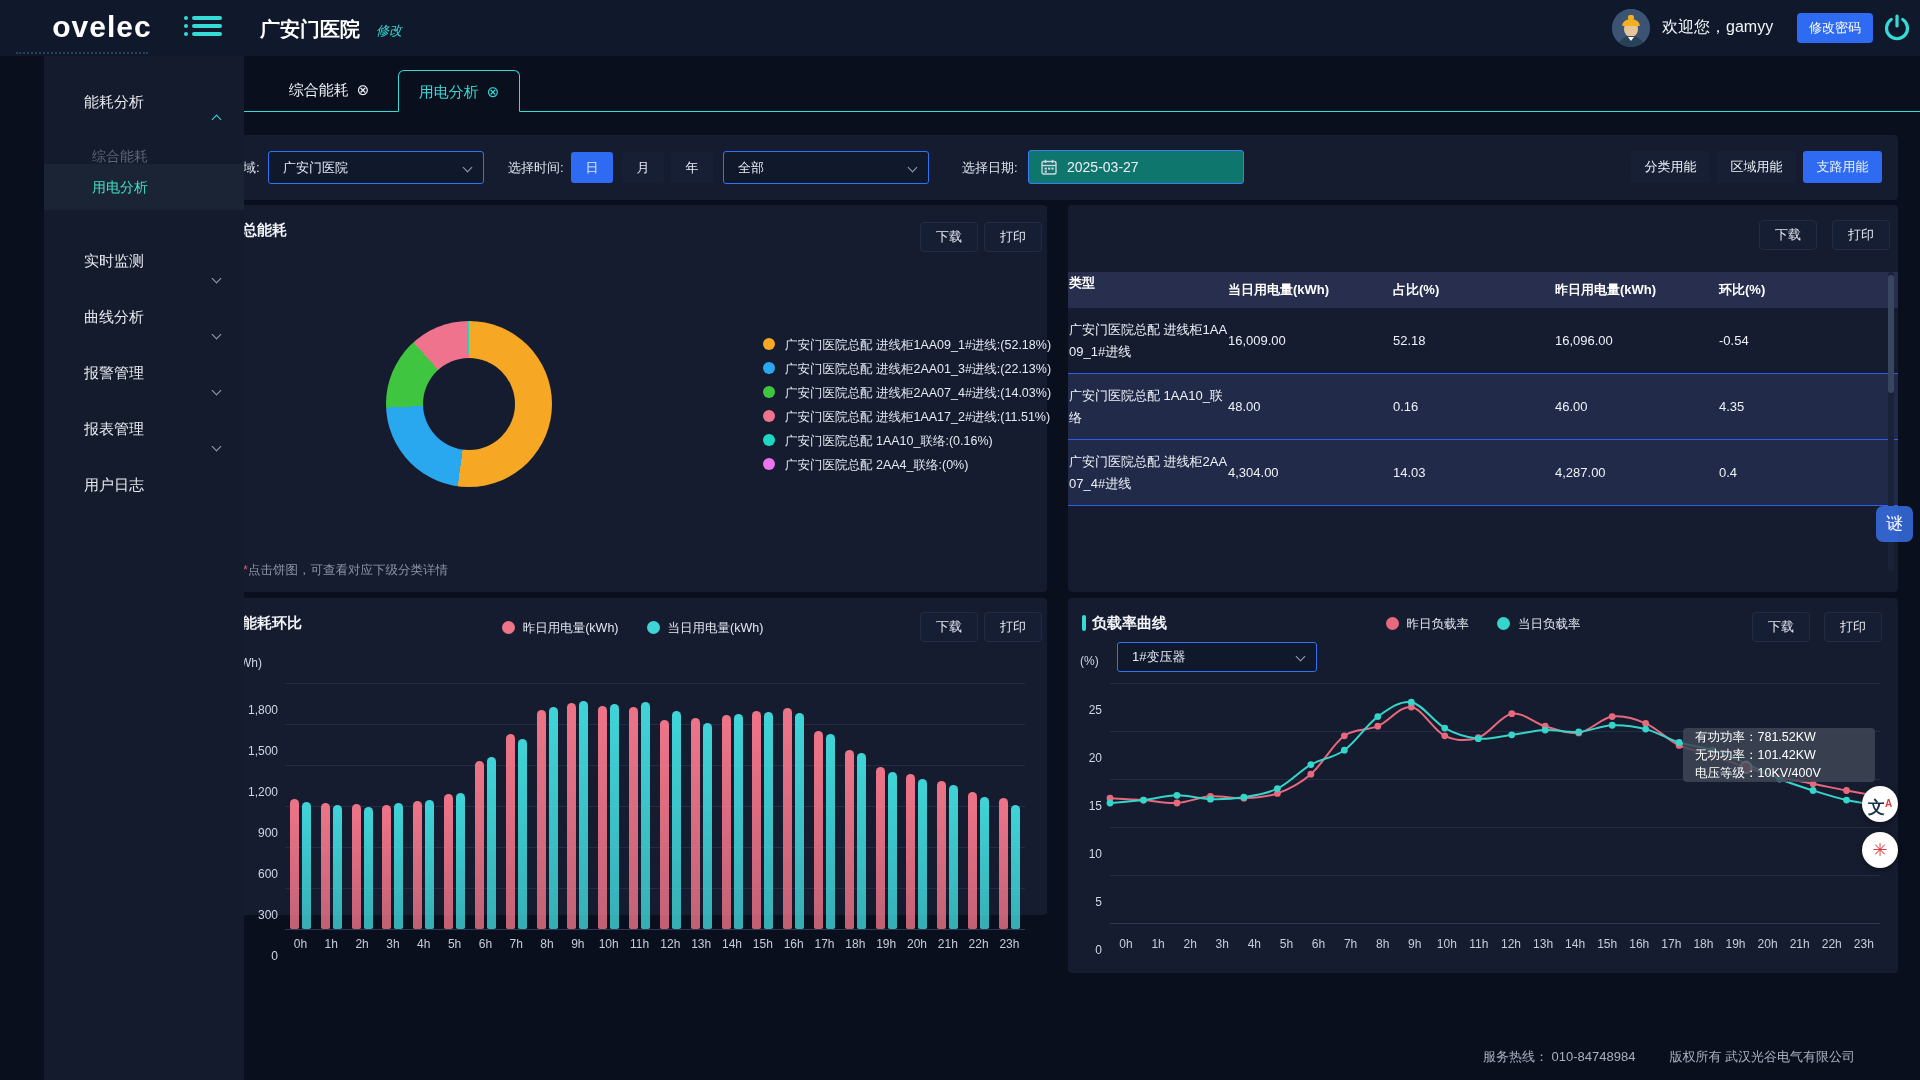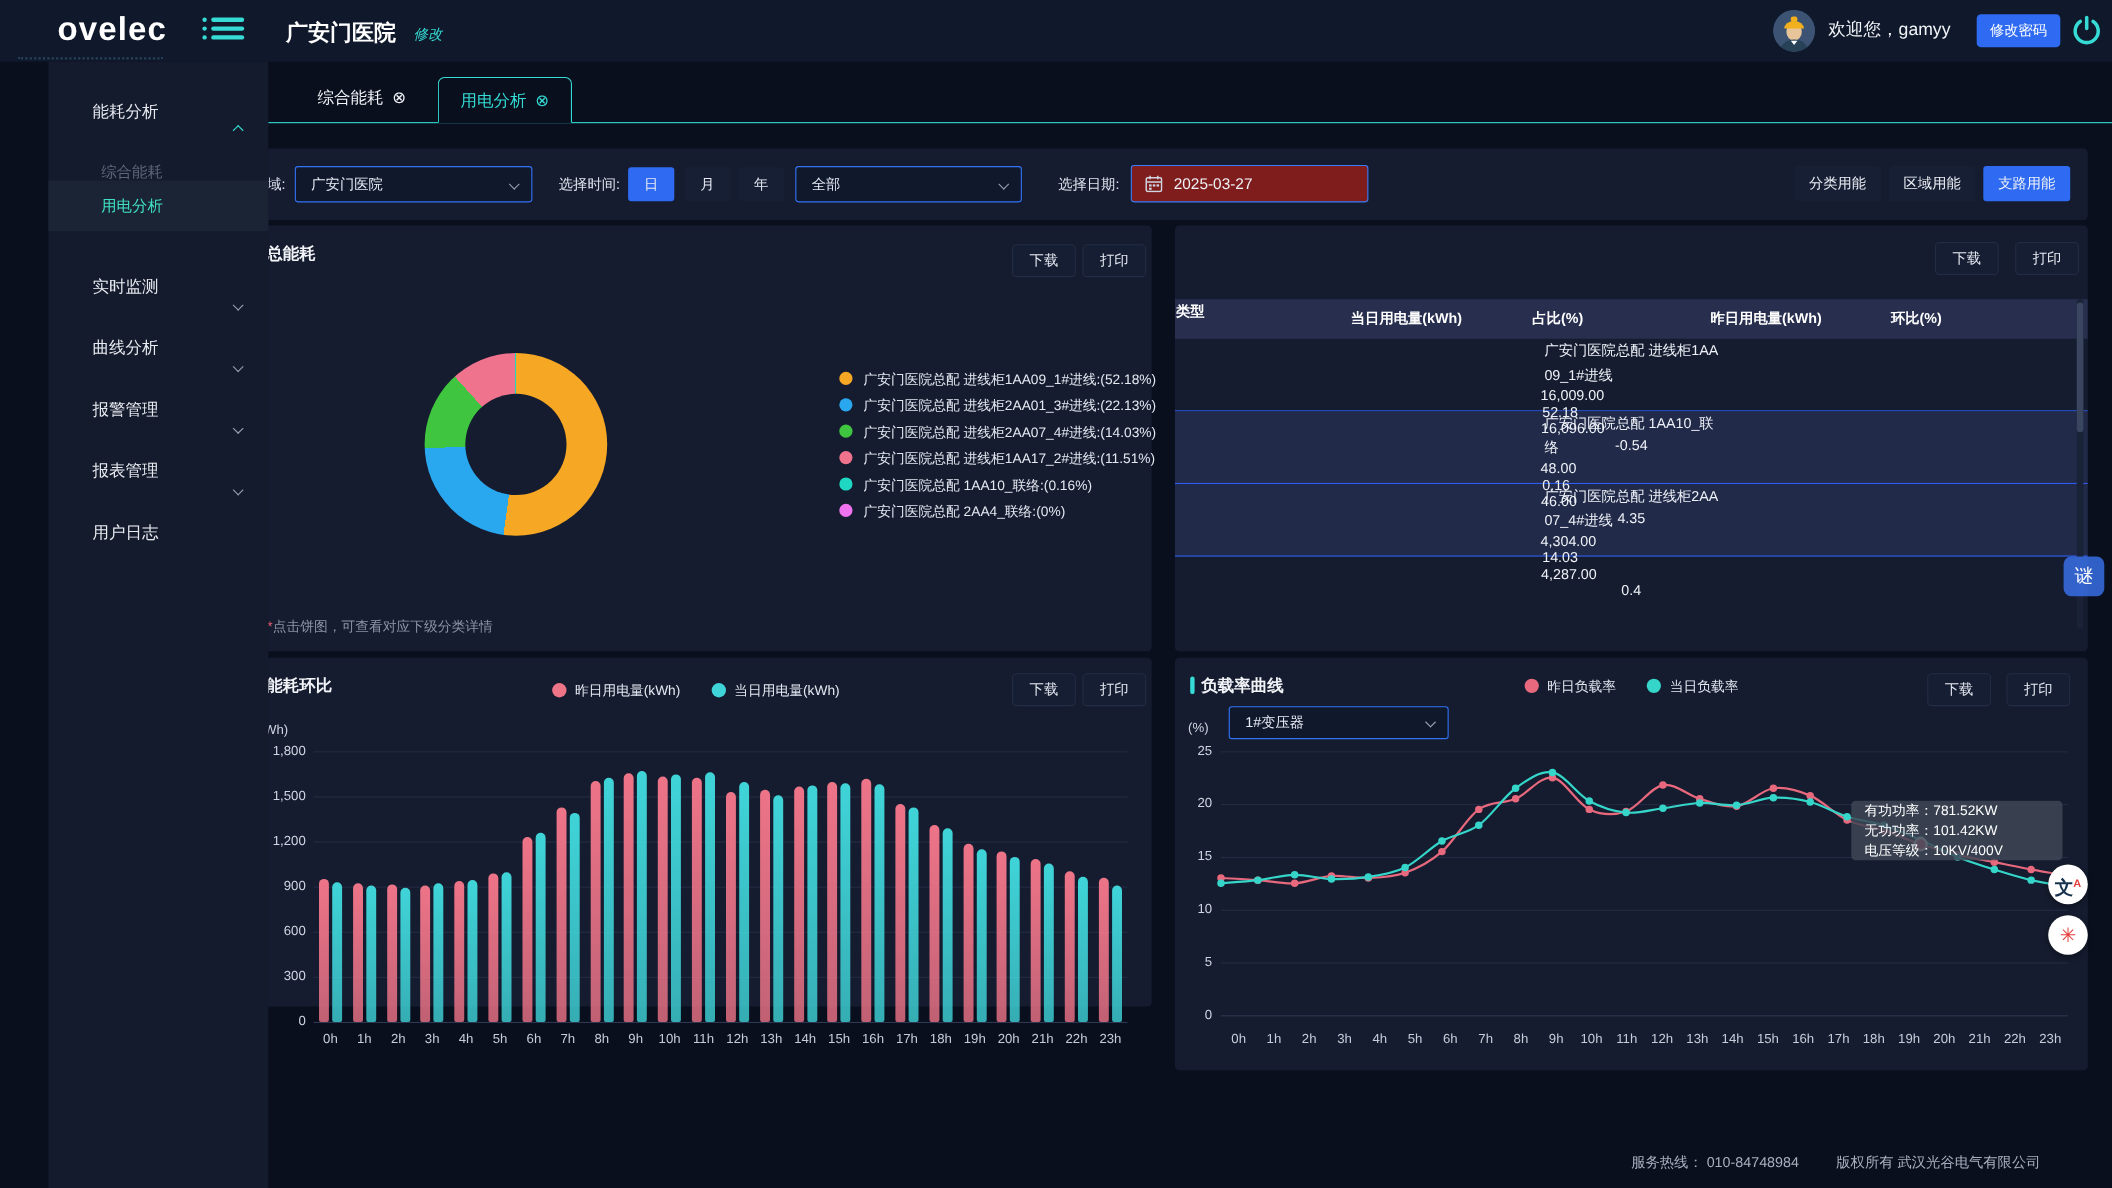--- a/index.html
+++ b/index.html
@@ -37,21 +37,21 @@
   .tab .x { margin-left:8px; font-size:15px; }
   .tab.active { color:#35dbd4; border:1px solid #35dbd4; border-bottom:1px solid #0a0f1e; border-radius:6px 6px 0 0; background:#0a0f1e; margin-bottom:-1px; }
 
   
   .filters { position:absolute; left:218px; top:135px; width:1680px; height:65px; background:#151c2f; border-radius:4px; }
   .flabel { position:absolute; top:24px; font-size:13px; color:#dfe4ee; }
   .fselect { position:absolute; top:16px; height:33px; background:#10182c; border:1px solid #3273f5; border-radius:3px; font-size:13px; color:#e6eaf4; line-height:31px; padding-left:14px; cursor:pointer; }
   .fselect .chev { position:absolute; right:12px; top:12px; }
   .seg-btn { position:absolute; top:17px; width:42px; height:31px; border:none; border-radius:3px; background:#171f35; color:#e6eaf4; font-size:13px; cursor:pointer; }
   .seg-btn.active { background:#2e6bf2; }
-  .date-input { position:absolute; left:810px; top:15px; width:216px; height:34px; background:#7f1d1d; border:1px solid #3b7cf7; border-radius:3px; line-height:32px; color:#eef1f7; font-size:14px; padding-left:38px; cursor:pointer; }
+  .date-input { position:absolute; left:810px; top:15px; width:216px; height:34px; background:#0f766e; border:1px solid #3b7cf7; border-radius:3px; line-height:32px; color:#eef1f7; font-size:14px; padding-left:38px; cursor:pointer; }
   .cal-icon { position:absolute; left:12px; top:8px; width:16px; height:16px; }
   .mode-btn { position:absolute; top:16px; height:32px; border:none; border-radius:3px; background:#171f35; color:#eef1f7; font-size:13px; cursor:pointer; }
   .mode-btn.active { background:#2e6bf2; }
 
   
   .card { position:absolute; background:#151c2f; border-radius:4px; }
   .card-title { position:absolute; left:14px; top:16px; font-size:15px; font-weight:bold; color:#f2f4f8; padding-left:10px; }
   .card-title::before { content:''; position:absolute; left:0; top:1px; width:4px; height:16px; background:#35dbd4; border-radius:2px; }
   .mini-btn { position:absolute; height:30px; background:#161e33; border:1px solid #222c45; border-radius:4px; color:#e6e9f2; font-size:13px; padding:0 15px; cursor:pointer; }
 
@@ -60,32 +60,32 @@
   .donut .hole { position:absolute; left:37px; top:37px; width:92px; height:92px; border-radius:50%; background:#151c2f; }
   .pie-legend { position:absolute; left:545px; top:128px; }
   .pie-legend .li { height:24px; line-height:24px; font-size:12.5px; color:#e4e8f1; white-space:nowrap; cursor:pointer; }
   .pie-legend .dot { display:inline-block; width:12px; height:12px; border-radius:50%; margin-right:10px; vertical-align:-1px; }
   .pie-note { position:absolute; left:25px; top:357px; font-size:12.5px; color:#8b93a6; }
   .pie-note b { color:#e05a6d; font-weight:normal; }
 
   
   .tbl { position:absolute; left:0; top:67px; width:830px; }
   .tbl-head { display:flex; height:36px; line-height:36px; background:#272e4e; font-size:13px; font-weight:bold; color:#fff; }
-  .tbl-row { display:flex; height:66px; align-items:center; font-size:13px; color:#eef1f7; border-bottom:1px solid #2e5cf0;flex-direction:column; }
+  .tbl-row { display:flex; height:66px; align-items:center; font-size:13px; color:#eef1f7; border-bottom:1px solid #2e5cf0; }
   .tbl-row.alt { background:#212a49; }
   .tc1 { width:160px; padding-left:1px; line-height:22px; word-break:break-all; }
   .tc2 { width:165px; } .tc3 { width:162px; } .tc4 { width:164px; } .tc5 { flex:1; }
   .tbl-scroll { position:absolute; right:4px; top:67px; width:6px; height:300px; background:#1a2238; border-radius:3px; }
   .tbl-scroll .thumb { position:absolute; left:0; top:3px; width:6px; height:118px; background:#3a455f; border-radius:3px; }
 
   
   .leg-row { position:absolute; top:22px; left:0; width:100%; display:flex; justify-content:center; gap:28px; font-size:12.5px; color:#e4e8f1; }
   .leg-row .dot { width:13px; height:13px; border-radius:50%; display:inline-block; margin-right:8px; vertical-align:-2px; }
   .unit-label { position:absolute; font-size:12px; color:#cfd5e2; }
-  .ytick { position:absolute; font-size:12px; color:#cfd5e2; text-align:right; }
+  .ytick { position:absolute; font-size:12px; color:#cfd5e2; text-align:right;margin-top:28px; }
   .gline { position:absolute; height:1px; background:#232c44; }
   .xlabels { position:absolute; display:flex; font-size:12px; color:#c6cdda; }
   .xlabels span { flex:1; text-align:center; }
 
   .plot { position:absolute; }
   .bar-groups { position:absolute; left:0; bottom:0; width:100%; height:100%; display:flex; }
   .bgp { flex:1; display:flex; align-items:flex-end; justify-content:center; gap:3px; }
   .bar { width:9px; border-radius:5px 5px 2px 2px; }
 
   .tooltip { position:absolute; left:615px; top:130px; width:192px; background:rgba(62,70,86,.85); border-radius:4px; padding:0 12px; font-size:12.5px; line-height:18px; color:#fff; z-index:6; }

